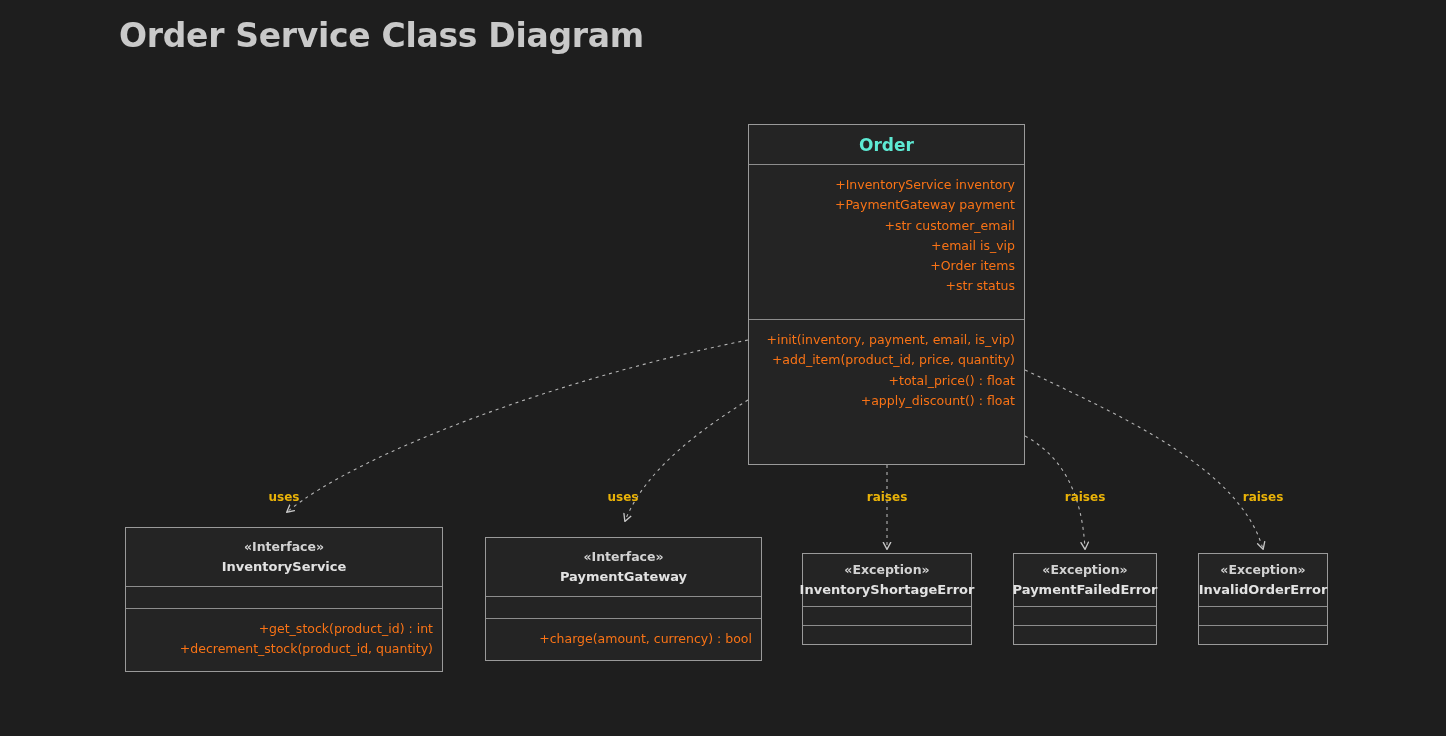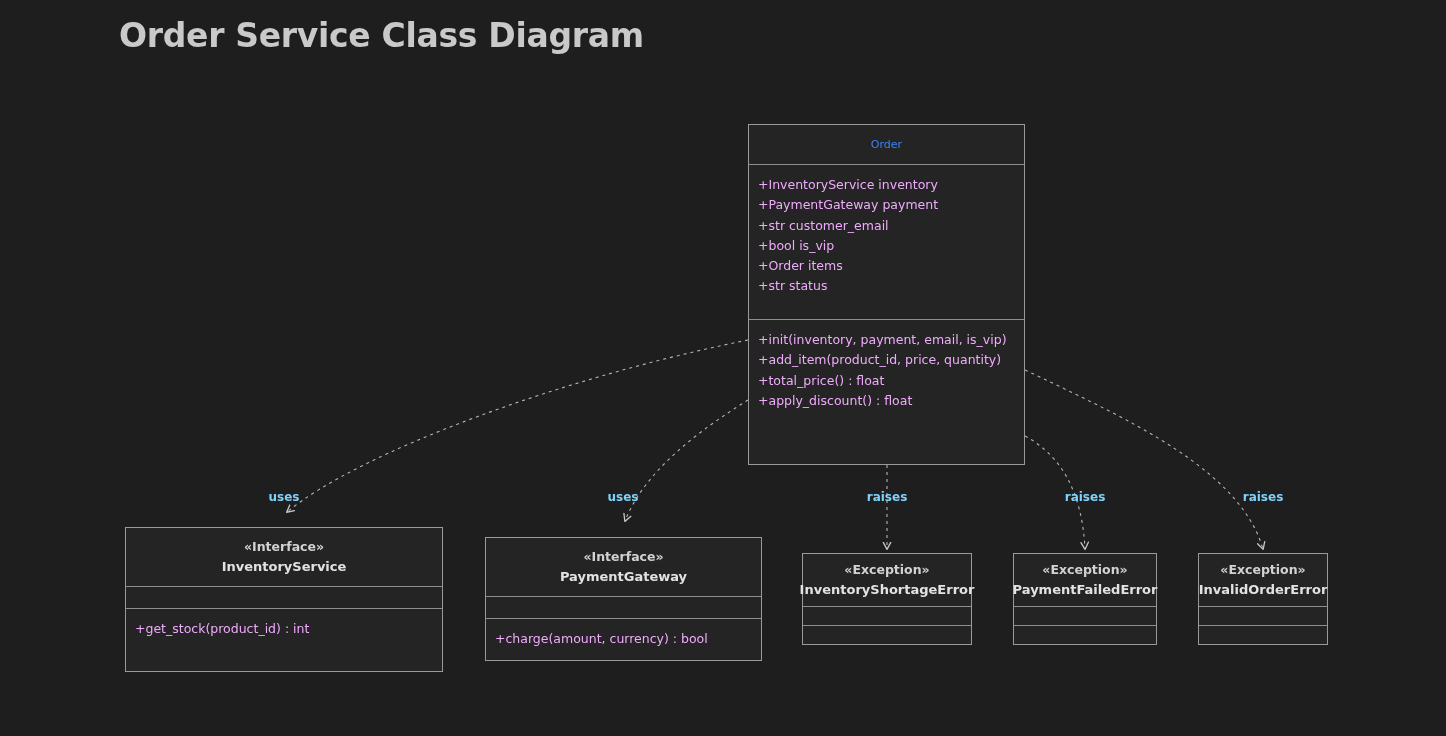--- a/index.html
+++ b/index.html
@@ -64,41 +64,42 @@
     color: #d2d2d2;
     line-height: 1.55;
   }
   .cls-name {
     font-size: 13px;
     font-weight: bold;
     color: #e2e2e2;
     line-height: 1.55;
   }
   .title-only {
-    font-size: 11px;
-    font-weight: normal;
-    color: #3b82f6;
+    font-size: 17px;
+    font-weight: bold;
+    color: #5eead4;
   }
   .member-list {
     padding: 10px 9px 10px 9px;
   }
   .member {
     font-size: 12.5px;
-    color: #f0abfc;
+    color: #f97316;
     line-height: 20.3px;
     white-space: nowrap;
+    text-align: right;
   }
   .empty-compartment {
     height: 22px;
   }
   .edge-label {
     position: absolute;
     font-size: 12px;
     font-weight: bold;
-    color: #7dd3fc;
+    color: #eab308;
     white-space: nowrap;
     transform: translate(-50%, -50%);
   }
 </style>
 </head>
 <body>
 
 <div id="canvas">
 
   <div id="page-title">Order Service Class Diagram</div>
@@ -128,40 +129,41 @@
   <div class="edge-label" style="left:1263px; top:497px;">raises</div>
 
   <div class="uml-box" style="left:748px; top:124px; width:277px; height:341px;">
     <div class="compartment head" style="height:39px;">
       <div class="title-only">Order</div>
     </div>
     <div class="compartment member-list" style="height:155px;">
       <div class="member">+InventoryService inventory</div>
       <div class="member">+PaymentGateway payment</div>
       <div class="member">+str customer_email</div>
-      <div class="member">+bool is_vip</div>
+      <div class="member">+email is_vip</div>
       <div class="member">+Order items</div>
       <div class="member">+str status</div>
     </div>
     <div class="compartment member-list" style="flex:1;">
       <div class="member">+init(inventory, payment, email, is_vip)</div>
       <div class="member">+add_item(product_id, price, quantity)</div>
       <div class="member">+total_price() : float</div>
       <div class="member">+apply_discount() : float</div>
     </div>
   </div>
 
   <div class="uml-box" style="left:125px; top:527px; width:318px; height:145px;">
     <div class="compartment head" style="height:58px;">
       <div class="stereotype">«Interface»</div>
       <div class="cls-name">InventoryService</div>
     </div>
     <div class="compartment empty-compartment"></div>
     <div class="compartment member-list" style="flex:1;">
       <div class="member">+get_stock(product_id) : int</div>
+      <div class="member">+decrement_stock(product_id, quantity)</div>
     </div>
   </div>
 
   <div class="uml-box" style="left:485px; top:537px; width:277px; height:124px;">
     <div class="compartment head" style="height:58px;">
       <div class="stereotype">«Interface»</div>
       <div class="cls-name">PaymentGateway</div>
     </div>
     <div class="compartment empty-compartment"></div>
     <div class="compartment member-list" style="flex:1;">

